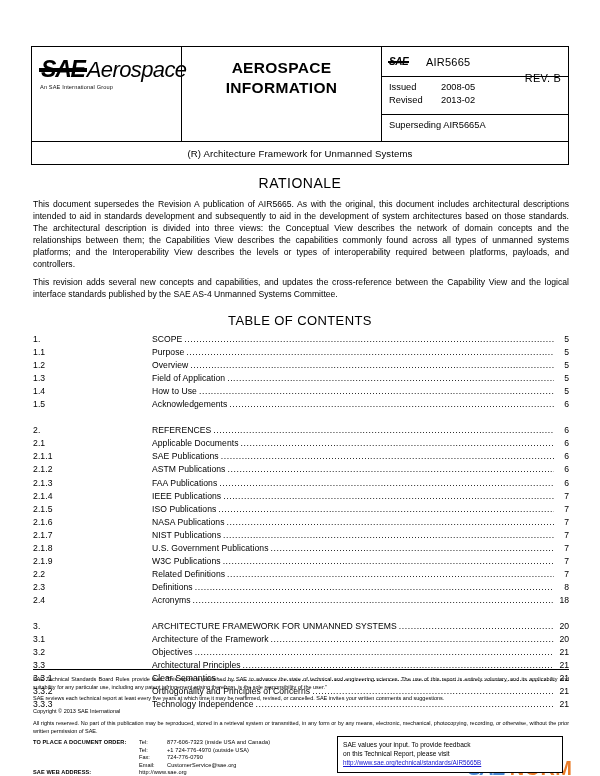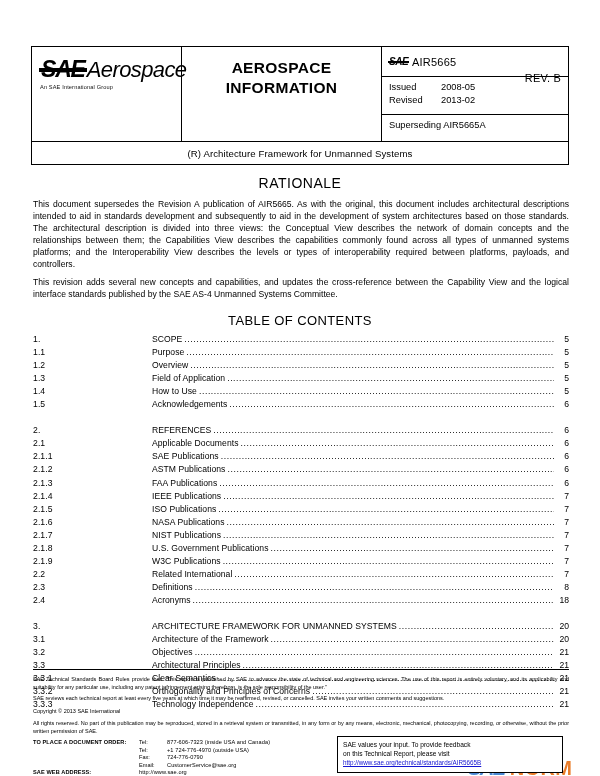--- a/index.html
+++ b/index.html
@@ -129,21 +129,21 @@
     content: "";
     position: absolute;
     left: -1px; right: -1px;
     top: 45%;
     height: 1.8px;
     background: #000;
   }
   .hr-doc {
     font-size: 11px;
     color: #000;
-    margin-left: 4px;
+    margin-left: 18px;
     letter-spacing: 0.2px;
   }
   .hr-rev {
     font-size: 11px;
     color: #000;
     margin-left: auto;
     letter-spacing: 0.2px;
     margin-top: 32px;
   }
   .hr-row2 {
@@ -536,21 +536,21 @@
           <span class="toc-pg">7</span>
         </div>
         <div class="toc-row">
           <span class="toc-num">2.1.9</span>
           <span class="toc-ttl">W3C Publications</span>
           <span class="toc-dots">......................................................................................................................................................................................................................................</span>
           <span class="toc-pg">7</span>
         </div>
         <div class="toc-row">
           <span class="toc-num">2.2</span>
-          <span class="toc-ttl">Related International</span>
+          <span class="toc-ttl">Related Definitions</span>
           <span class="toc-dots">......................................................................................................................................................................................................................................</span>
           <span class="toc-pg">7</span>
         </div>
         <div class="toc-row">
           <span class="toc-num">2.3</span>
           <span class="toc-ttl">Definitions</span>
           <span class="toc-dots">......................................................................................................................................................................................................................................</span>
           <span class="toc-pg">8</span>
         </div>
         <div class="toc-row">

